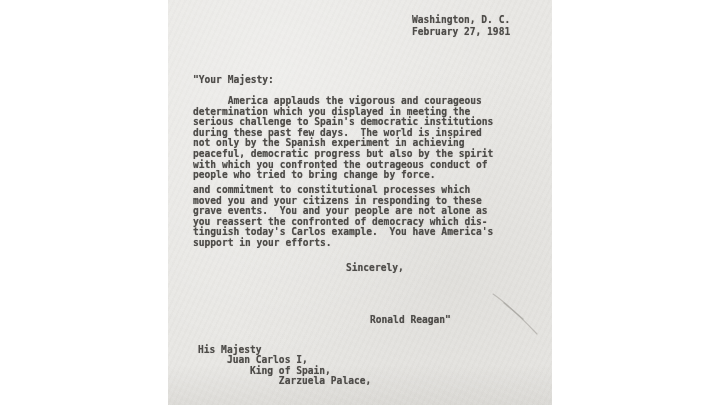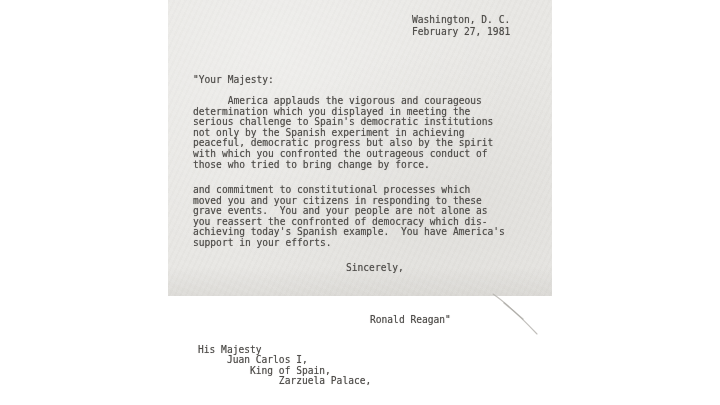--- a/index.html
+++ b/index.html
@@ -12,28 +12,29 @@
   body{background:#cccccc;}
   .stage{
     position:relative;
     width:720px;height:405px;
     background:var(--backdrop);
     overflow:hidden;
   }
   .paper{
     position:absolute;
     left:168px;top:0;
-    width:384px;height:296px;
+    width:384px;height:405px;
     background-color:var(--paper);
     background-image:
       radial-gradient(ellipse at 28% 18%, rgba(255,255,255,0.30), transparent 62%),
       radial-gradient(ellipse at 75% 70%, rgba(125,120,110,0.07), transparent 55%),
       repeating-linear-gradient(115deg, rgba(140,135,125,0.035) 0 2px, transparent 2px 5px),
       repeating-linear-gradient(24deg, rgba(255,255,255,0.05) 0 3px, transparent 3px 7px),
       linear-gradient(to bottom, transparent 90%, rgba(120,115,105,0.10));
+    font-weight: bold;
   }
   .block{position:absolute;}
   .line{
     font-family:"DejaVu Sans Mono", "Liberation Mono", monospace;
     font-size:9.6px;
     line-height:10.6px;
     color:var(--ink);
     white-space:pre;
     text-shadow:0 0 0.7px rgba(78,76,73,0.55);
   }
@@ -60,32 +61,33 @@
     </div>
 
     <div class="block salutation-block">
       <div class="line">"Your Majesty:</div>
     </div>
 
     <div class="block para-1">
       <div class="line">      America applauds the vigorous and courageous</div>
       <div class="line">determination which you displayed in meeting the</div>
       <div class="line">serious challenge to Spain's democratic institutions</div>
+      <div class="line">during these past few days.  The world is inspired</div>
       <div class="line">not only by the Spanish experiment in achieving</div>
       <div class="line">peaceful, democratic progress but also by the spirit</div>
       <div class="line">with which you confronted the outrageous conduct of</div>
-      <div class="line">those who tried to bring change by force.</div>
+      <div class="line">people who tried to bring change by force.</div>
     </div>
 
     <div class="block para-2">
       <div class="line">and commitment to constitutional processes which</div>
       <div class="line">moved you and your citizens in responding to these</div>
       <div class="line">grave events.  You and your people are not alone as</div>
       <div class="line">you reassert the confronted of democracy which dis-</div>
-      <div class="line">achieving today's Spanish example.  You have America's</div>
+      <div class="line">tinguish today's Carlos example.  You have America's</div>
       <div class="line">support in your efforts.</div>
     </div>
 
     <div class="block closing-block">
       <div class="line">Sincerely,</div>
     </div>
 
     <div class="block signature-block">
       <div class="line">Ronald Reagan"</div>
     </div>

